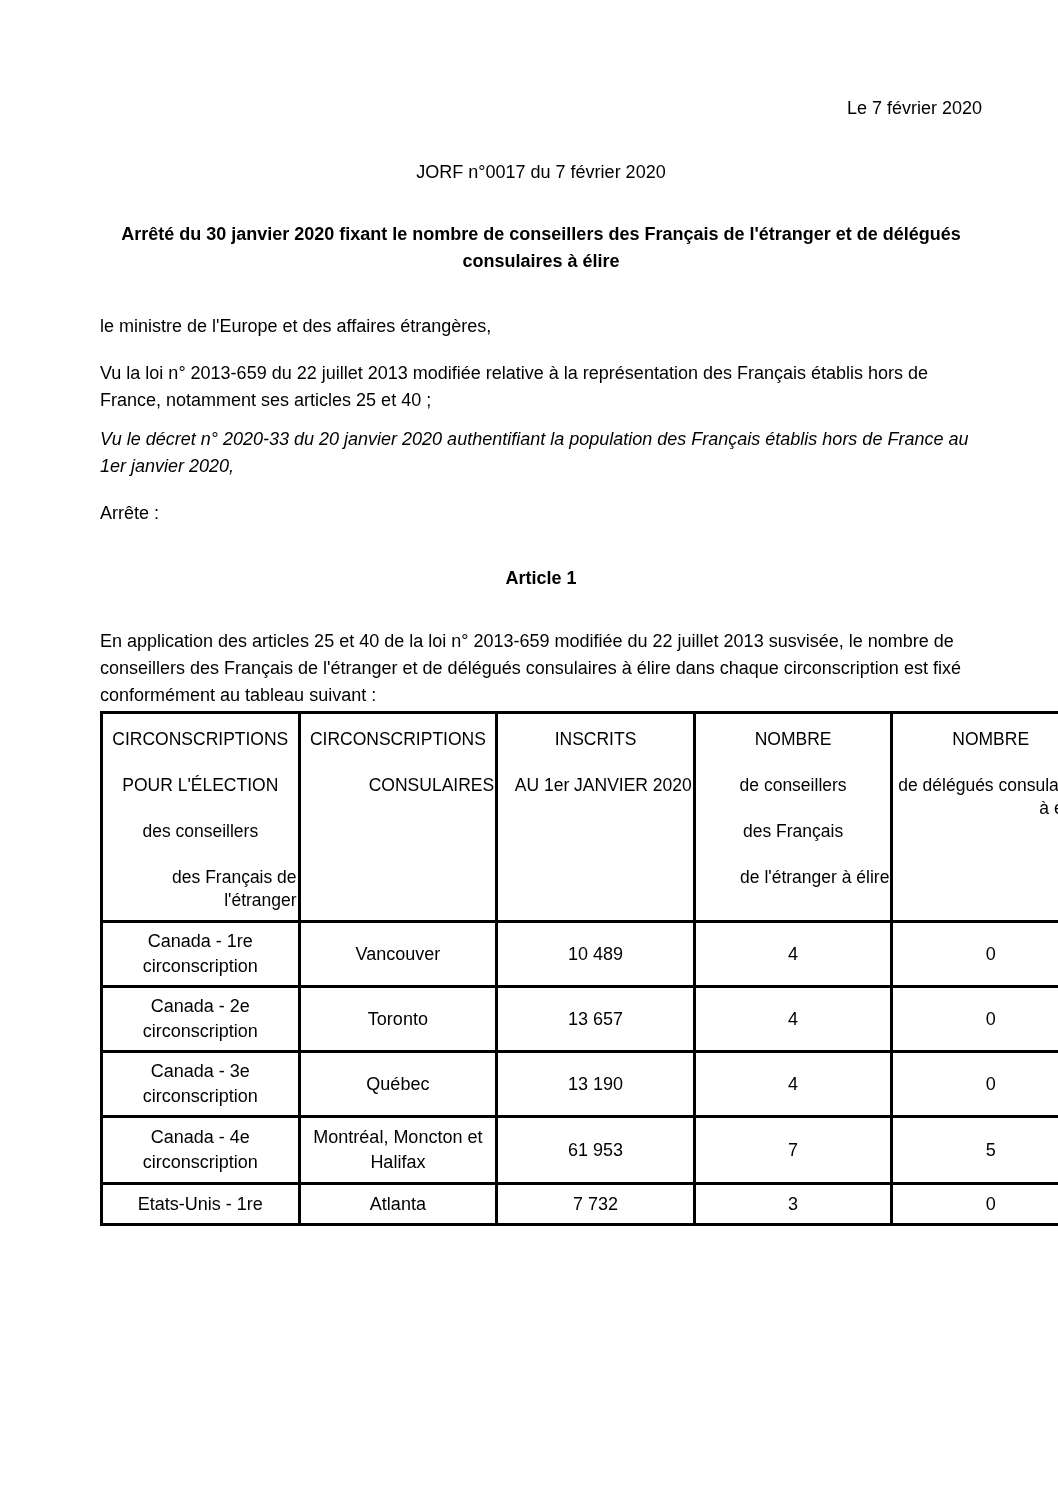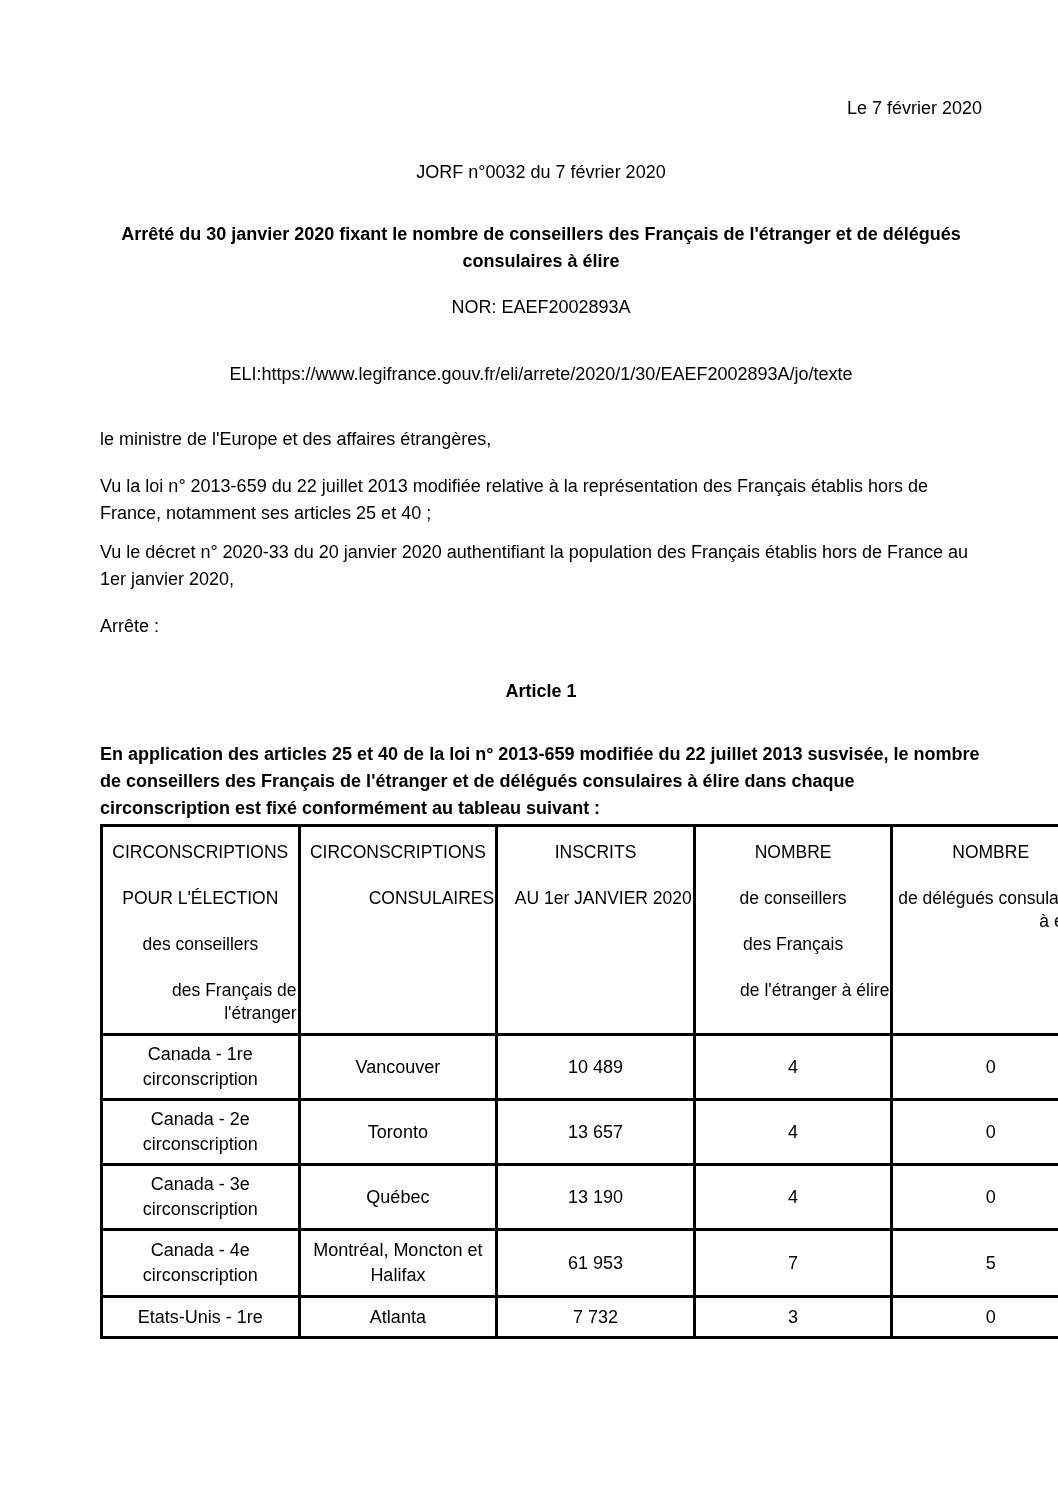--- a/index.html
+++ b/index.html
@@ -16,24 +16,24 @@
   .content { padding:0 76px 0 100px; }
 
   .date-line   { padding-top:74px; text-align:right; }
   .jorf-line   { margin-top:37px; text-align:center; }
   .texte-line  { margin-top:20px; text-align:center; }
   .doc-title   { margin-top:35px; text-align:center; font-weight:bold; font-size:18px; }
   .nor-line    { margin-top:19px; text-align:center; }
   .eli-line    { margin-top:40px; text-align:center; }
   .para-1      { margin-top:38px; }
   .para-2      { margin-top:20px; }
-  .para-3      { margin-top:12px; }
+  .para-3      { margin-top:12px;font-style:italic; }
   .para-arrete { margin-top:20px; }
   .article-heading { margin-top:38px; font-weight:bold; font-size:18px;text-align:center; }
-  .article-body    { margin-top:36px;font-weight:bold; }
+  .article-body    { margin-top:36px; }
 
   table.circ {
     margin-top:2px;
     width:991px;
     border-collapse:collapse;
     table-layout:fixed;
   }
   table.circ td {
     border-left:3px solid #000;
     border-right:3px solid #000;
@@ -59,24 +59,22 @@
   tr.row-tall td  { height:67px; }
   tr.row-trunc td { height:41px; }
 </style>
 </head>
 <body>
 
 <div class="page">
   <div class="content">
 
     <p class="date-line">Le 7 février 2020</p>
-    <p class="jorf-line">JORF n°0032 du 7 février 2020</p>
+    <p class="jorf-line">JORF n°0017 du 7 février 2020</p>
     <p class="doc-title">Arrêté du 30 janvier 2020 fixant le nombre de conseillers des Français de l'étranger et de délégués consulaires à élire</p>
-    <p class="nor-line">NOR: EAEF2002893A</p>
-    <p class="eli-line">ELI:https://www.legifrance.gouv.fr/eli/arrete/2020/1/30/EAEF2002893A/jo/texte</p>
 
     <p class="para-1">le ministre de l'Europe et des affaires étrangères,</p>
     <p class="para-2">Vu la loi n° 2013-659 du 22 juillet 2013 modifiée relative à la représentation des Français établis hors de France, notamment ses articles 25 et 40 ;</p>
     <p class="para-3">Vu le décret n° 2020-33 du 20 janvier 2020 authentifiant la population des Français établis hors de France au 1er janvier 2020,</p>
     <p class="para-arrete">Arrête :</p>
 
     <h2 class="article-heading">Article 1</h2>
     <p class="article-body">En application des articles 25 et 40 de la loi n° 2013-659 modifiée du 22 juillet 2013 susvisée, le nombre de conseillers des Français de l'étranger et de délégués consulaires à élire dans chaque circonscription est fixé conformément au tableau suivant :</p>
 
     <table class="circ">

